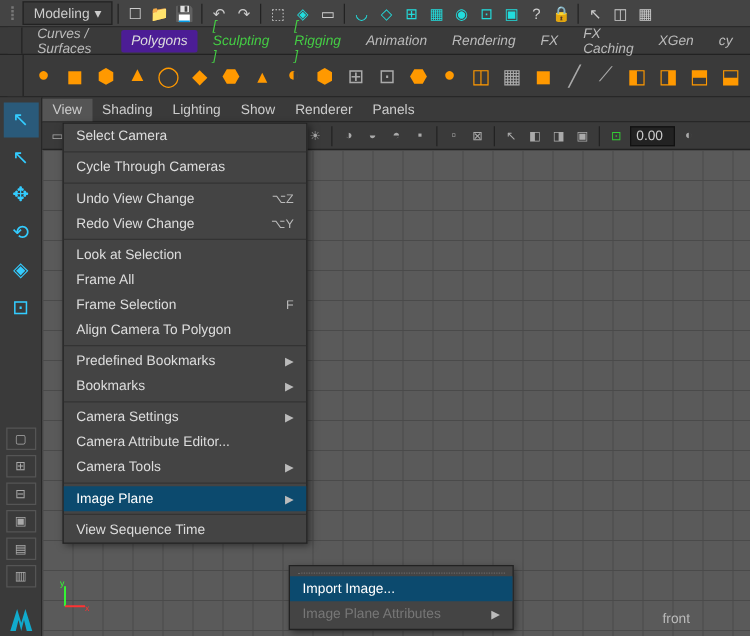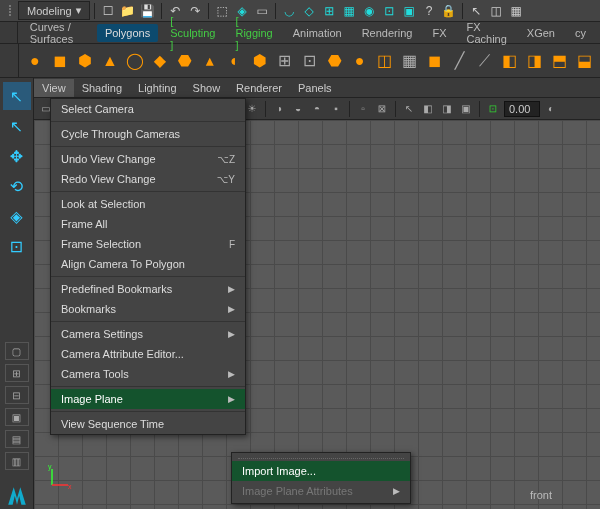--- a/index.html
+++ b/index.html
@@ -2,23 +2,23 @@
 <html><head>
 <meta charset="utf-8">
 <style>
 * { margin: 0; padding: 0; box-sizing: border-box; font-family: Arial, sans-serif; }
 body { background: #444; width: 600px; height: 509px; overflow: hidden; color: #ccc; font-size: 11px; }
 .topbar { background: #444; height: 22px; display: flex; align-items: center; border-bottom: 1px solid #222; padding: 0 4px; gap: 2px; }
 .dropdown { background: #3a3a3a; border: 1px solid #222; padding: 2px 8px; display: flex; align-items: center; gap: 4px; font-size: 11px; }
 .sep { width: 1px; height: 16px; background: #222; margin: 0 2px; }
 .icon-btn { width: 18px; height: 18px; display: flex; align-items: center; justify-content: center; color: #ccc; font-size: 12px; }
 .icon-btn.cyan { color: #2dd; }
-.shelf-tabs { background: #3a3a3a; height: 22px; display: flex; align-items: center; padding: 0 6px; gap: 4px; border-bottom: 1px solid #222; }
+.shelf-tabs { background: #3a3a3a; height: 22px; display: flex; align-items: center; padding: 0 6px; gap: 4px; border-bottom: 1px solid #222; font-style: italic; }
 .tab { padding: 3px 8px; font-size: 11px; color: #bbb; }
-.tab.active { background: #0c4a6e; border-radius: 2px; color: #ddd; }
+.tab.active { background: #4c1d95; border-radius: 2px; color: #ddd; }
 .tab.green { color: #4c4; }
 .shelf-icons { background: #3a3a3a; height: 34px; display: flex; align-items: center; padding: 0 6px; gap: 6px; border-bottom: 1px solid #222; }
 .shelf-icon { width: 26px; height: 26px; display: flex; align-items: center; justify-content: center; color: #f90; font-size: 16px; }
 .shelf-icon.gray { color: #aaa; }
 .main { display: flex; height: calc(509px - 78px); position: relative; }
 .toolbox { width: 34px; background: #3a3a3a; border-right: 1px solid #222; display: flex; flex-direction: column; align-items: center; padding-top: 4px; gap: 2px; }
 .tool { width: 28px; height: 28px; display: flex; align-items: center; justify-content: center; color: #3cf; font-size: 16px; }
 .tool.active { background: #2a5a7a; }
 .toolbox-spacer { flex: 1; }
 .tool-small { width: 24px; height: 18px; display: flex; align-items: center; justify-content: center; color: #aaa; font-size: 10px; border: 1px solid #555; margin: 1px 0; }
@@ -26,21 +26,21 @@
 .panel-menu { background: #3a3a3a; height: 20px; display: flex; align-items: center; border-bottom: 1px solid #222; }
 .panel-menu-item { padding: 3px 8px; font-size: 11px; color: #ccc; }
 .panel-menu-item.active { background: #555; }
 .panel-toolbar { background: #3a3a3a; height: 22px; display: flex; align-items: center; padding: 0 4px; gap: 3px; border-bottom: 1px solid #222; font-size: 11px; }
 .ptool { width: 16px; height: 16px; display: flex; align-items: center; justify-content: center; color: #aaa; font-size: 10px; }
 .viewport { flex: 1; background: #5a5a5a; position: relative; background-image: linear-gradient(#4a4a4a 1px, transparent 1px), linear-gradient(90deg, #4a4a4a 1px, transparent 1px); background-size: 24px 24px; }
 .axis { position: absolute; bottom: 16px; left: 10px; width: 30px; height: 30px; }
 .viewlabel { position: absolute; bottom: 8px; right: 48px; color: #bbb; font-size: 11px; margin-left: 11px; }
 .context-menu { position: absolute; background: #444; border: 1px solid #222; box-shadow: 2px 2px 6px rgba(0,0,0,0.5); width: 196px; top: 20px; left: 16px; z-index: 100; }
 .menu-item { padding: 4px 10px; font-size: 11px; color: #ddd; display: flex; justify-content: space-between; align-items: center; }
-.menu-item.highlight { background: #14532d; color: #fff; }
+.menu-item.highlight { background: #0c4a6e; color: #fff; }
 .menu-sep { height: 1px; background: #333; margin: 2px 0; }
 .menu-shortcut { color: #bbb; font-size: 10px; }
 .menu-arrow { color: #bbb; font-size: 9px; }
 .submenu { position: absolute; background: #444; border: 1px solid #222; box-shadow: 2px 2px 6px rgba(0,0,0,0.5); width: 180px; top: 374px; left: 197px; z-index: 101; padding: 2px 0; }
 .sub-head { height: 4px; border-bottom: 1px dotted #666; margin: 0 6px 2px; }
 .submenu .menu-item.disabled { color: #777; }
 .numfield { background: #222; border: 1px solid #111; padding: 1px 4px; color: #ccc; width: 36px; }
 .logo { width: 26px; height: 26px; display: flex; align-items: center; justify-content: center; }
 .left-strip { width: 10px; background: #3a3a3a; border-right: 1px solid #222; }
 .grip { width: 8px; height: 14px; display: flex; flex-direction: column; gap: 1px; justify-content: center; align-items: center; margin: 0 2px; }

